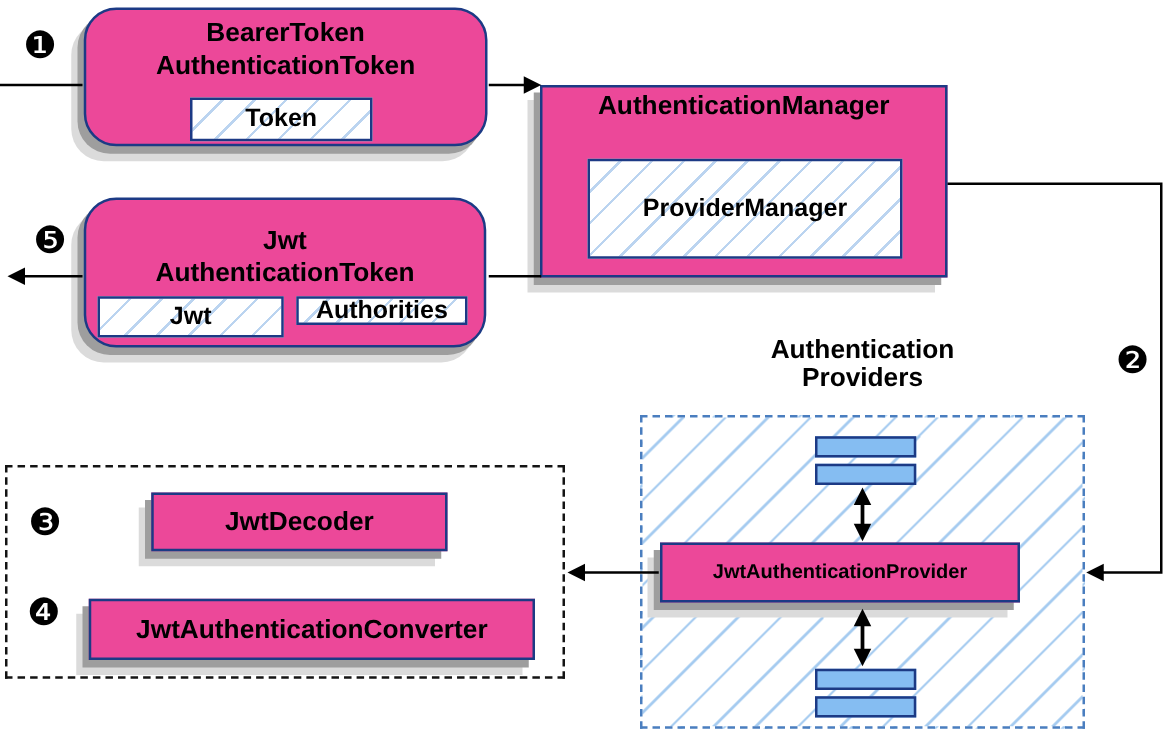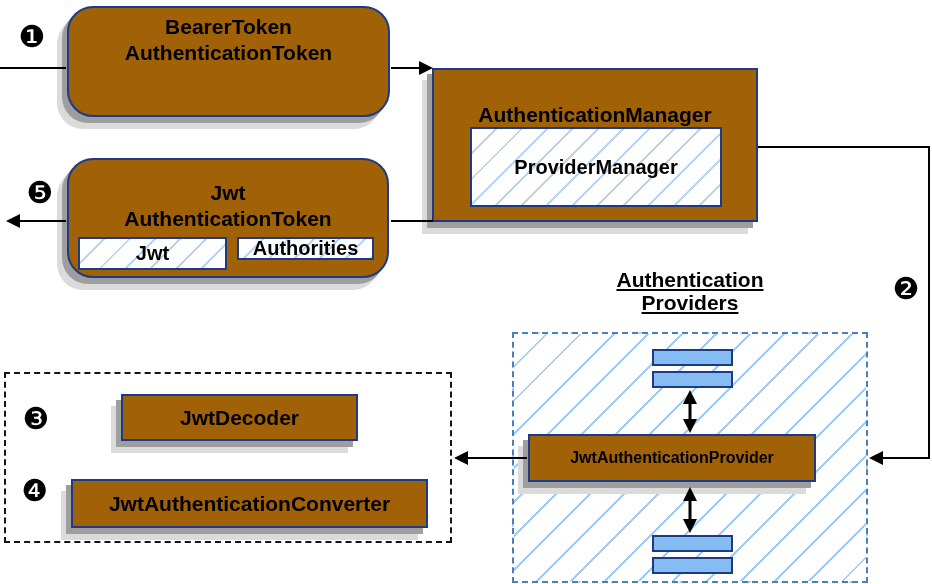--- a/index.html
+++ b/index.html
@@ -2,21 +2,21 @@
 <html><head>
 <meta charset="utf-8">
 <style>
   html,body{margin:0;padding:0;background:#fff;}
   #stage{
     position:relative;width:932px;height:584px;background:#ffffff;overflow:hidden;
     font-family:"Liberation Sans",sans-serif;color:#000;
   }
   .node{
     position:absolute;box-sizing:border-box;
-    background:#a16207;border:2px solid #1c3a85;
+    background:#ec4899;border:2px solid #1c3a85;
     box-shadow:-5px 6px 0 #9e9e9e,-10px 12px 0 #dbdbdb;
     font-weight:bold;text-align:center;
   }
   .rounded{border-radius:26px;}
   .title{font-size:21px;line-height:26px;font-weight:bold;}
   .chip{
     position:absolute;box-sizing:border-box;border:2px solid #1c3a85;
     background:#fff repeating-linear-gradient(135deg,rgba(255,255,255,0) 0px,rgba(255,255,255,0) 16px,#bbd4f0 16px,#bbd4f0 18px);
     font-weight:bold;display:flex;align-items:center;justify-content:center;
   }
@@ -40,41 +40,42 @@
   .zTop{z-index:3;}
 </style>
 </head>
 <body>
 
 <div id="stage">
 
   <div class="node rounded" style="left:67px;top:6px;width:323px;height:111px;padding-top:6px;">
     <div class="title">BearerToken</div>
     <div class="title">AuthenticationToken</div>
+    <div class="chip" style="left:83px;top:70px;width:146px;height:35px;font-size:20px;">Token</div>
   </div>
 
-  <div class="node" style="left:432px;top:68px;width:326px;height:154px;padding-top:32px;">
+  <div class="node" style="left:432px;top:68px;width:326px;height:154px;padding-top:2px;">
     <div class="title">AuthenticationManager</div>
     <div class="chip" style="left:36px;top:57px;width:252px;height:80px;font-size:20px;">ProviderManager</div>
   </div>
 
   <div class="node rounded" style="left:67px;top:158px;width:322px;height:120px;padding-top:20px;">
     <div class="title">Jwt</div>
     <div class="title">AuthenticationToken</div>
     <div class="chip" style="left:9px;top:77px;width:149px;height:33px;font-size:20px;">Jwt</div>
     <div class="chip" style="left:168px;top:77px;width:137px;height:23px;font-size:20px;">Authorities</div>
   </div>
 
   <div class="dashed-black" style="left:4px;top:372px;width:448px;height:171px;"></div>
 
   <div class="node zTop" style="left:73px;top:394px;width:237px;height:47px;font-size:21px;line-height:43px;margin-left:48px;">JwtDecoder</div>
 
   <div class="node zTop" style="left:71px;top:459px;width:357px;height:49px;font-size:21px;line-height:45px;margin-top:20px;">JwtAuthenticationConverter</div>
 
-  <div class="plain-label" style="left:540px;top:268px;width:300px;text-decoration:underline;">
+  <div class="plain-label" style="left:540px;top:268px;width:300px;">
     <div>Authentication</div>
     <div>Providers</div>
   </div>
 
   <div class="dashed-blue" style="left:512px;top:332px;width:356px;height:251px;">
     <div class="bar" style="left:138px;top:15px;"></div>
     <div class="bar" style="left:138px;top:37px;"></div>
     <div class="node" style="left:14px;top:100px;width:288px;height:48px;font-size:16px;line-height:44px;">JwtAuthenticationProvider</div>
     <div class="bar" style="left:138px;top:201px;"></div>
     <div class="bar" style="left:138px;top:223px;"></div>

